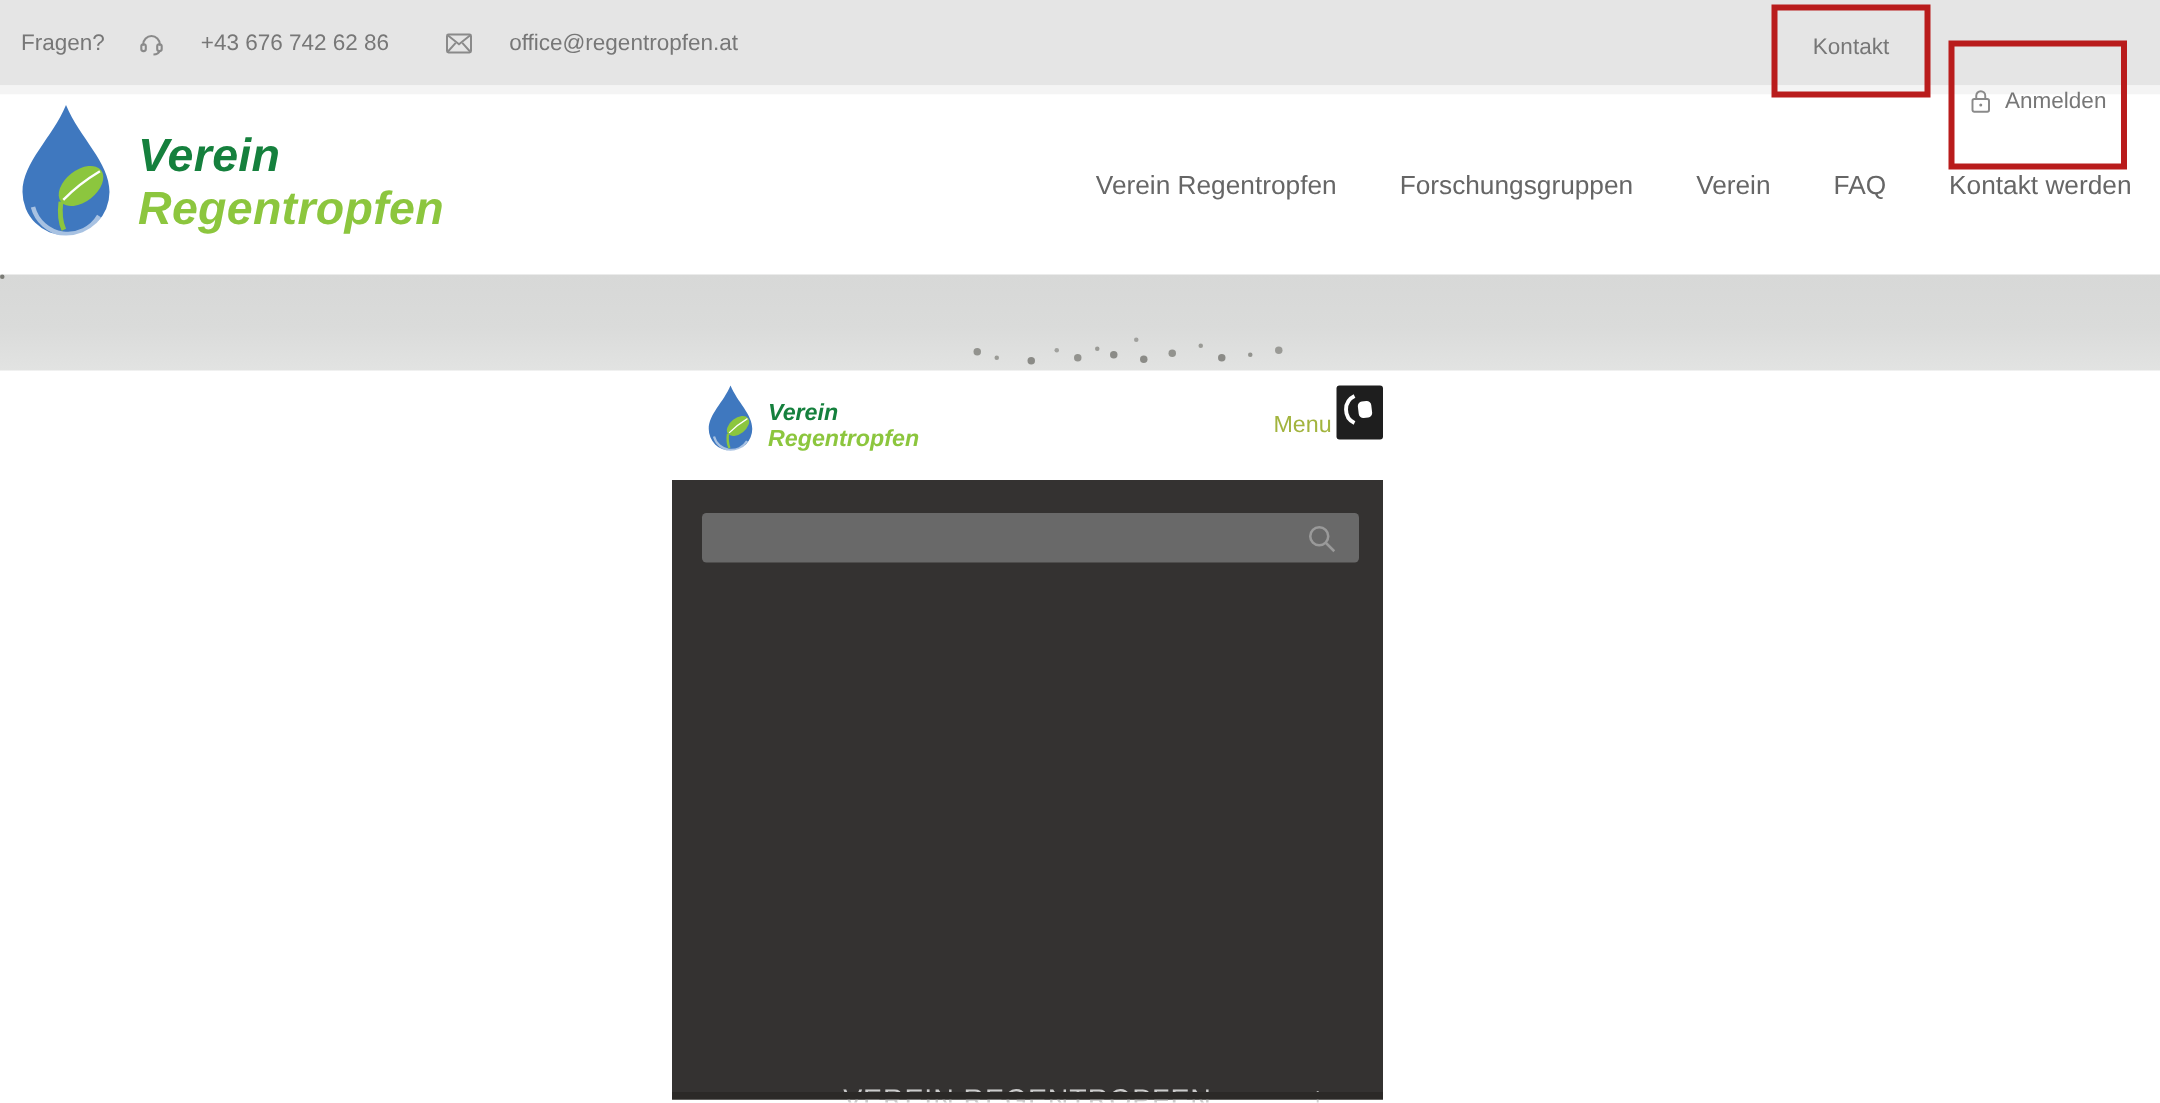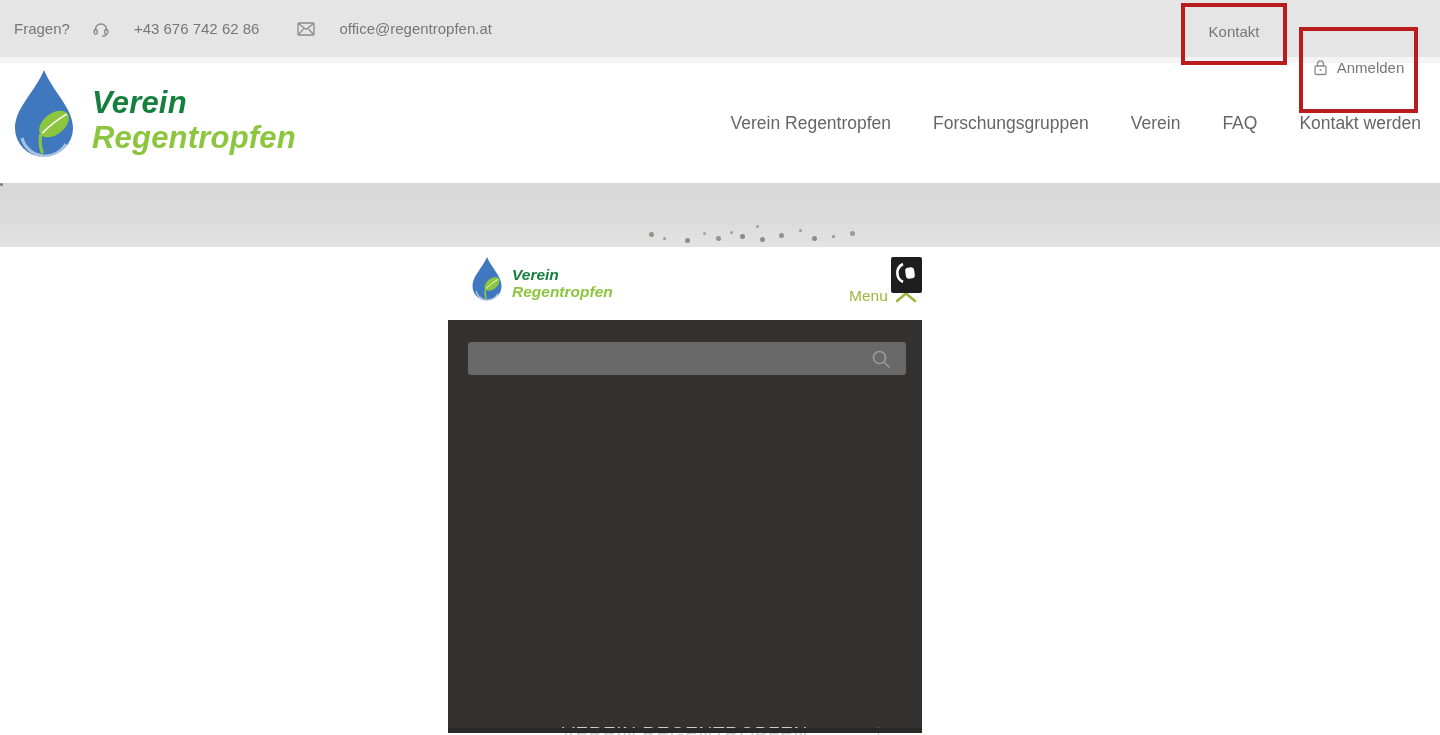--- a/index.html
+++ b/index.html
@@ -41,21 +41,21 @@
       686px 56px 0 1px rgba(70,70,62,.55), 703px 49px 0 0 rgba(70,70,62,.4),
       717px 54px 0 1px rgba(70,70,62,.5), 730px 48px 0 0 rgba(70,70,62,.45),
       741px 52px 0 1px rgba(70,70,62,.55), 756px 42px 0 0 rgba(70,70,62,.4),
       761px 55px 0 1px rgba(70,70,62,.55), 780px 51px 0 1px rgba(70,70,62,.5),
       799px 46px 0 0 rgba(70,70,62,.45), 813px 54px 0 1px rgba(70,70,62,.55),
       832px 52px 0 0 rgba(70,70,62,.5), 851px 49px 0 1px rgba(70,70,62,.45); }
 
   
   .m-logo { position:absolute; left:470px; top:256px; display:flex; align-items:center; gap:8px; cursor:pointer; }
   .m-logo-text { font-style:italic; font-weight:bold; line-height:17px; font-size:15.5px; }
-  .m-menu { position:absolute; left:849px; top:284px; display:flex; align-items:center; gap:6px; cursor:pointer; }
+  .m-menu { position:absolute; left:849px; top:272px; display:flex; align-items:center; gap:6px; cursor:pointer; }
   .m-menu-label { font-size:15.5px; color:#a2b43e; }
   .m-badge { position:absolute; left:891px; top:257px; width:31px; height:36px; background:#1e1e1e;
     border-radius:2px; display:flex; align-items:center; justify-content:center; cursor:pointer; z-index:3; }
 
   
   .panel { position:absolute; left:448px; top:320px; width:474px; height:413px; background:#343231; }
   .panel-bottom { position:absolute; left:0; bottom:0; width:100%; height:5px; background:#2b2927; }
   .search-wrap { position:absolute; left:20px; top:22px; width:438px; height:33px; }
   .search-input { width:438px; height:33px; background:#696969; border:none; border-radius:3px;
     color:#ddd; font-size:15px; padding:0 44px 0 12px; outline:none; }

